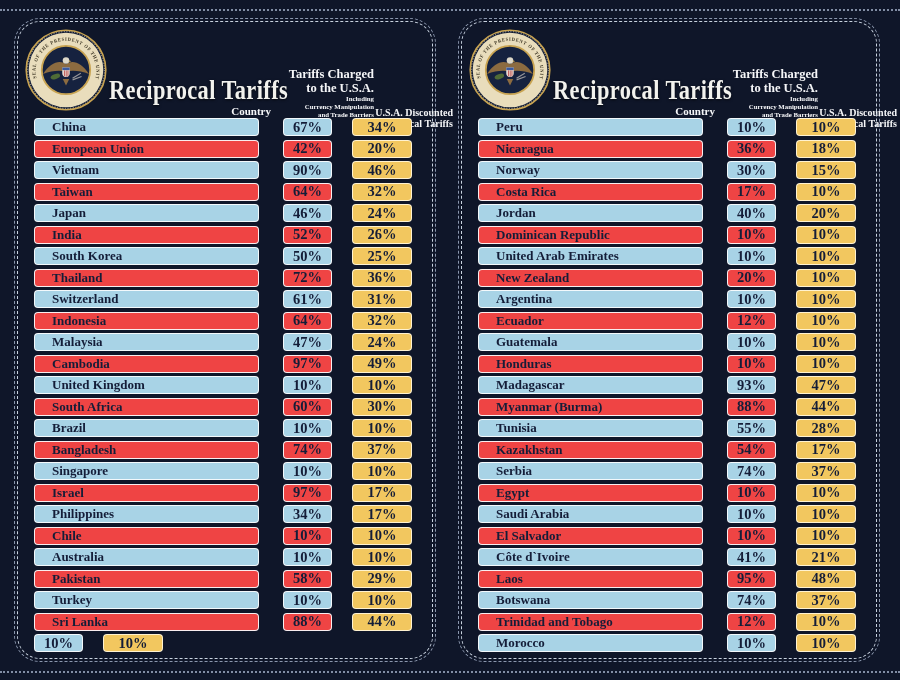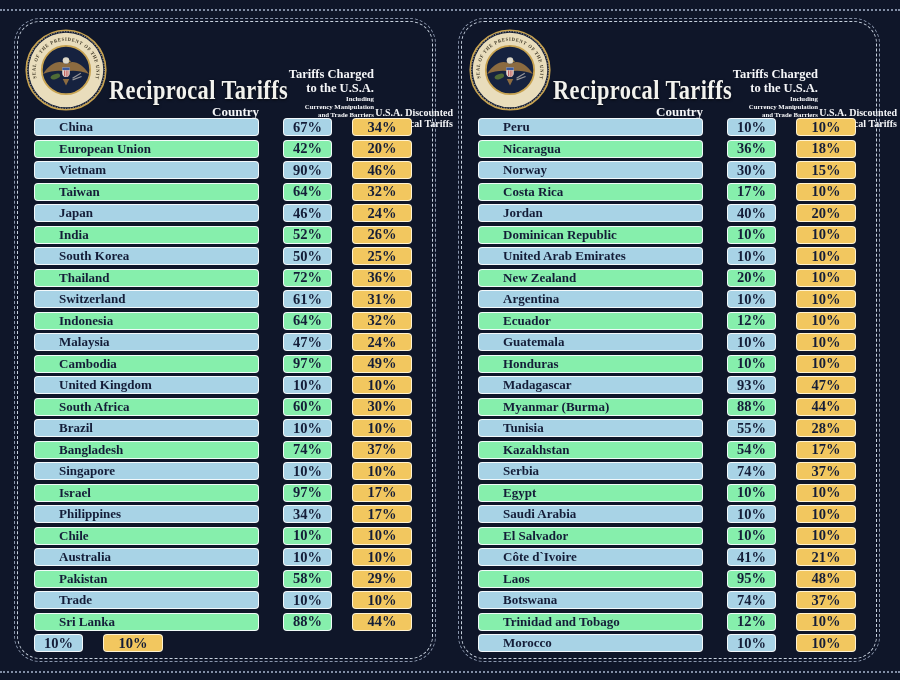--- a/index.html
+++ b/index.html
@@ -26,42 +26,42 @@
   .seal{position:absolute;left:10px;top:10px;width:82px;height:82px;}
 
   .title{
     position:absolute;left:94px;top:36px;
     font-size:28px;color:#f2f2ee;letter-spacing:.5px;white-space:nowrap;
     transform:scaleX(.8);transform-origin:left center;
     text-shadow:0 1px 3px rgba(0,0,0,.7);
   }
 
   .hdr{position:absolute;color:#f5f6f8;text-align:right;font-weight:bold;line-height:1.12;font-family:Liberation Serif, serif;}
-  .hdr-country{left:19px;top:86px;width:225px;font-size:13px;}
+  .hdr-country{left:31px;top:86px;width:225px;font-size:11px;}
   .hdr-charged{left:239px;top:48px;width:120px;font-size:12.5px;}
   .hdr-charged .sub{font-size:6.8px;line-height:1.15;font-weight:bold;}
   .hdr-discounted{left:320px;top:88px;width:118px;font-size:10px;}
 
   .rows{
     position:absolute;left:19px;top:99px;width:390px;
     display:flex;flex-direction:column;gap:3.5px;
   }
   .row{display:flex;height:18px;}
   .bar{
     box-sizing:border-box;border-radius:4px;height:18px;
     border:1px solid rgba(250,252,254,.92);
     display:flex;align-items:center;
     color:#141d38;font-weight:bold;
   }
-  .cell-country{width:225px;margin-right:24px;font-size:13px;padding-left:24px;}
+  .cell-country{width:225px;margin-right:24px;font-size:13px;padding-left:17px;}
   .cell-charged{width:49px;margin-right:20px;justify-content:center;font-size:14.5px;}
   .cell-discounted{width:60px;justify-content:center;font-size:14.5px;
     background:#f2c75f;border-color:rgba(255,244,214,.95);}
   .stripe-blue .cell-country,.stripe-blue .cell-charged{background:#a8d3e6;}
-  .stripe-white .cell-country,.stripe-white .cell-charged{background:#86efac;text-align:right;}
+  .stripe-white .cell-country,.stripe-white .cell-charged{background:#ef4444;text-align:right;}
 </style>
 </head>
 <body>
 
 <svg width="0" height="0" style="position:absolute" aria-hidden="true">
   <defs>
     <g id="sealg">
       <circle cx="50" cy="50" r="48.5" fill="#101a33" stroke="#c9a452" stroke-width="2"></circle>
       <circle cx="50" cy="50" r="45.5" fill="#e9ddbc"></circle>
       <circle cx="50" cy="50" r="46.8" fill="none" stroke="#f4ecd6" stroke-width="1" stroke-dasharray="1 2.2"></circle>
@@ -344,21 +344,21 @@
         </div>
     <div class="bar cell-charged">
           <span class="charged-val">58%</span>
         </div>
     <div class="bar cell-discounted">
           <span class="discounted-val">29%</span>
         </div>
   </div>
       <div class="row stripe-blue">
     <div class="bar cell-country">
-          <span class="country-label">Trade</span>
+          <span class="country-label">Turkey</span>
         </div>
     <div class="bar cell-charged">
           <span class="charged-val">10%</span>
         </div>
     <div class="bar cell-discounted">
           <span class="discounted-val">10%</span>
         </div>
   </div>
       <div class="row stripe-white">
     <div class="bar cell-country">

